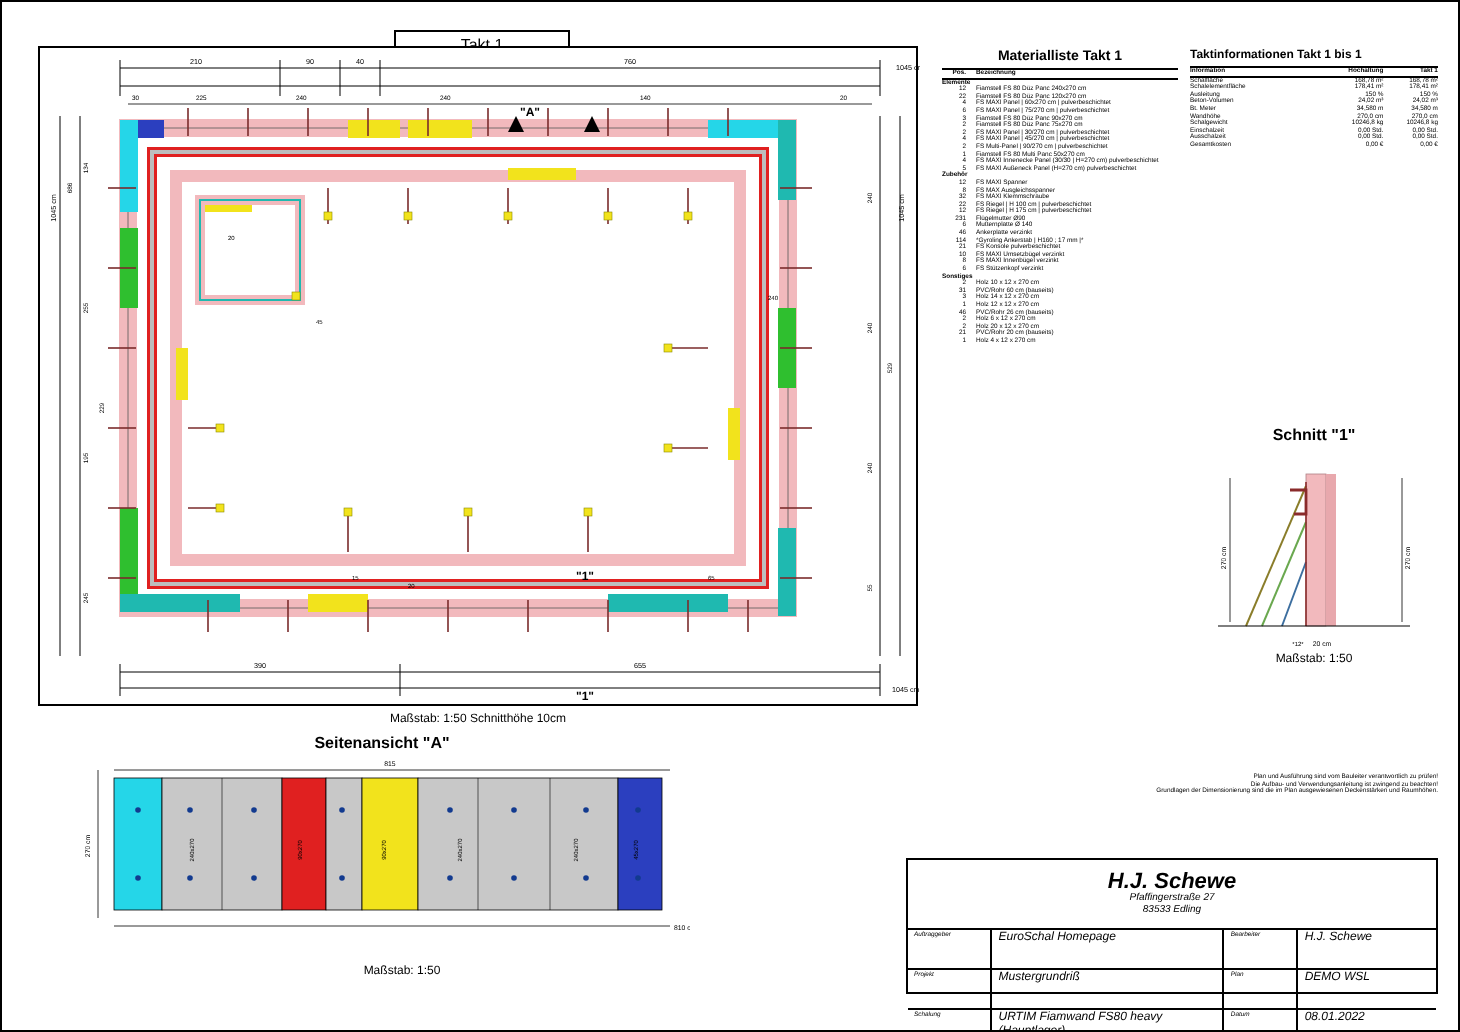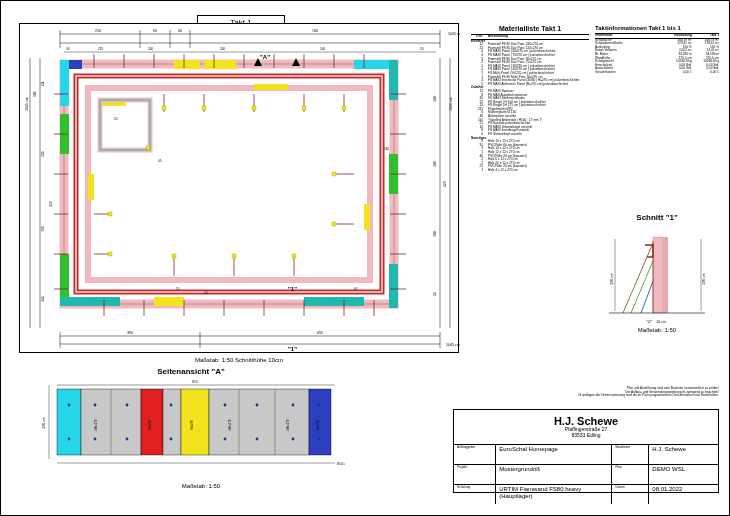--- a/index.html
+++ b/index.html
@@ -20,21 +20,21 @@
   #planBox{left:18px;top:22px;width:440px;height:330px;border:1px solid #000;background:#fff;}
   #planTitleBox{left:196px;top:14px;width:88px;height:12px;border:1px solid #000;background:#fff;}
   svg{display:block;}
   
   #matBox{left:470px;top:24px;width:118px;height:268px;}
   #taktBox{left:594px;top:24px;width:124px;height:88px;}
   #schnittBox{left:594px;top:212px;width:124px;height:130px;}
   
   #sideBox{left:34px;top:378px;width:310px;height:90px;}
   
-  #titleBlock{left:452px;top:408px;width:266px;height:84px;}
+  #titleBlock{left:452px;top:428px;width:266px;height:68px;font-style:italic;}
   .tbrow{display:flex;border-top:1px solid #000;}
   .tbcell{box-sizing:border-box;padding:1px 3px;}
   .num{width:12px;text-align:right;padding-right:2px;}
   .secthead{font-weight:bold;}
 </style>
 </head>
 <body>
 
 <div id="sheet">
 

